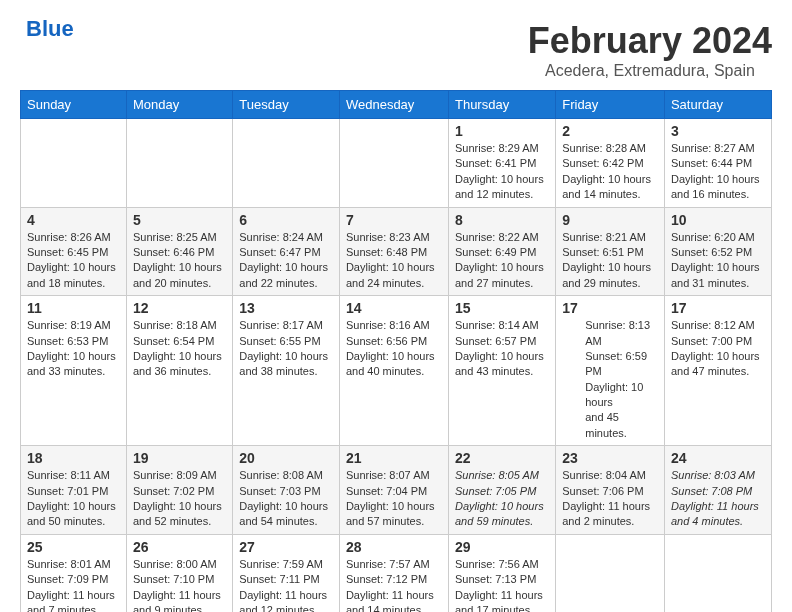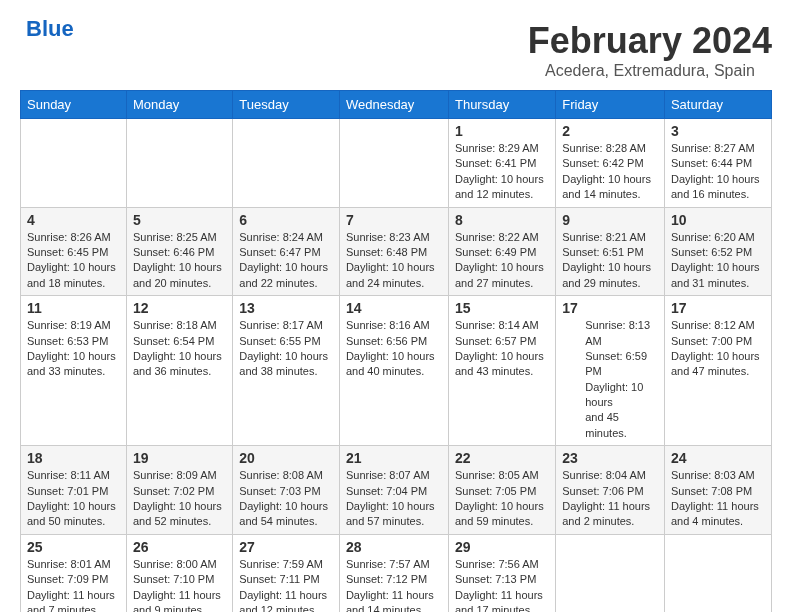--- a/index.html
+++ b/index.html
@@ -251,35 +251,35 @@
         </td>
         <td>
           <div class="day-num">21</div>
           <div class="day-info" style="white-space: pre-line;">Sunrise: 8:07 AM
 Sunset: 7:04 PM
 Daylight: 10 hours
 and 57 minutes.</div>
         </td>
         <td>
           <div class="day-num">22</div>
-          <div class="day-info" style="white-space: pre-line;">Sunrise: 8:05 AM
+          <div class="day-info" style="white-space: pre-line; font-style: italic;">Sunrise: 8:05 AM
 Sunset: 7:05 PM
 Daylight: 10 hours
 and 59 minutes.</div>
         </td>
         <td>
           <div class="day-num">23</div>
           <div class="day-info" style="white-space: pre-line;">Sunrise: 8:04 AM
 Sunset: 7:06 PM
 Daylight: 11 hours
 and 2 minutes.</div>
         </td>
         <td>
           <div class="day-num">24</div>
-          <div class="day-info" style="white-space: pre-line;">Sunrise: 8:03 AM
+          <div class="day-info" style="white-space: pre-line; font-style: italic;">Sunrise: 8:03 AM
 Sunset: 7:08 PM
 Daylight: 11 hours
 and 4 minutes.</div>
         </td>
       </tr>
       <tr>
         <td>
           <div class="day-num">25</div>
           <div class="day-info" style="white-space: pre-line;">Sunrise: 8:01 AM
 Sunset: 7:09 PM

